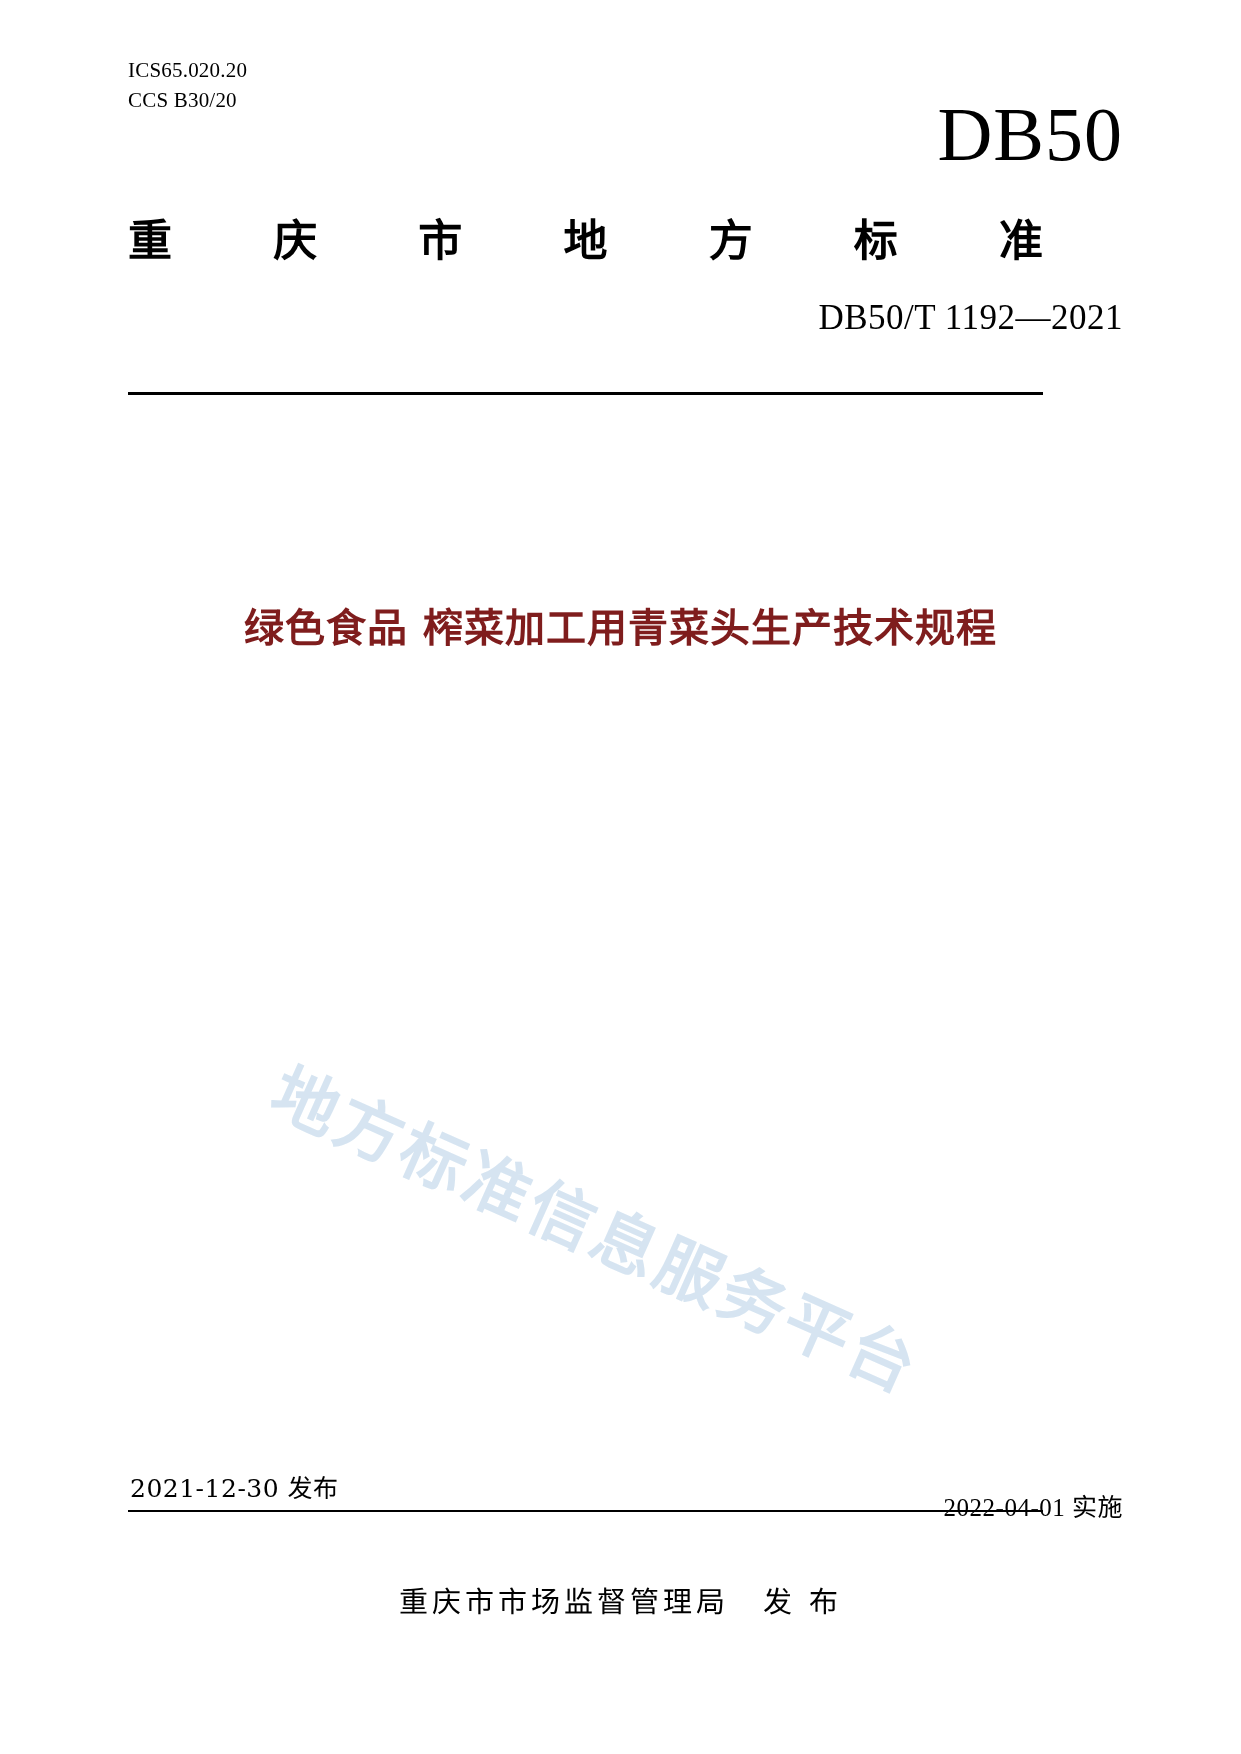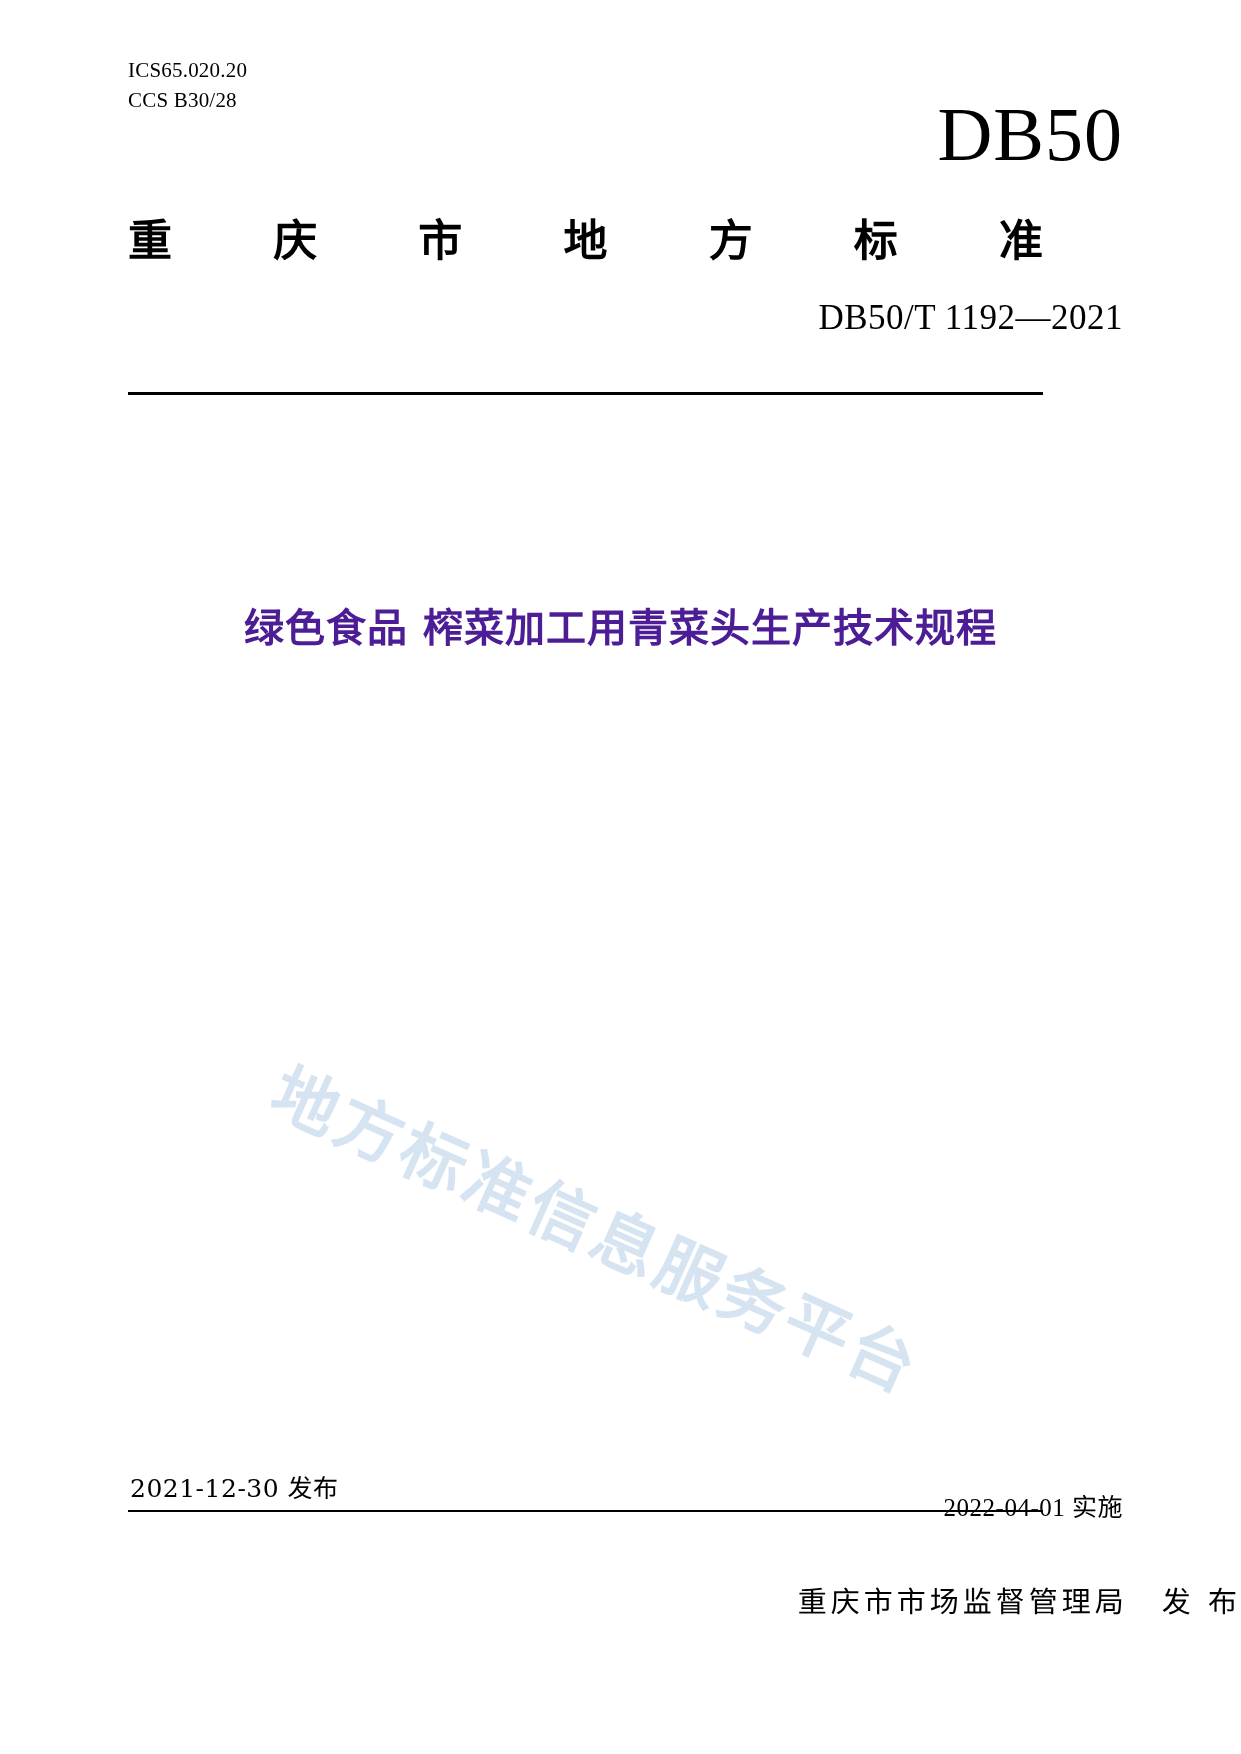--- a/index.html
+++ b/index.html
@@ -76,21 +76,21 @@
   .doc-title {
     position: absolute;
     left: 0;
     right: 0;
     top: 596px;
     text-align: center;
     font-family: "DejaVu Serif", serif;
     font-weight: bold;
     font-size: 40px;
     letter-spacing: 1px;
-    color: #4c1d95;
+    color: #7f1d1d;
   }
 
   
   .watermark {
     position: absolute;
     left: 250px;
     top: 905px;
     width: 700px;
     height: 420px;
     pointer-events: none;
@@ -134,38 +134,38 @@
     font-family: Liberation Serif, serif;
     font-size: 25px;
     letter-spacing: 0.5px;
     margin-top: 19px;
   }
   .issuer {
     position: absolute;
     left: 0;
     right: 0;
     top: 1578px;
-    text-align: right;
+    text-align: center;
     font-family: "DejaVu Serif", serif;
     font-size: 29px;
     letter-spacing: 4px;
   }
   .issuer .pub {
     margin-left: 34px;
     letter-spacing: 4px;
   }
 </style>
 </head>
 <body>
 
 <div class="page">
 
   <div class="ics-block">
     <div>ICS65.020.20</div>
-    <div>CCS B30/28</div>
+    <div>CCS B30/20</div>
   </div>
 
   <div class="db50-logo">DB50</div>
 
   <div class="std-title-cn">
     <span>重</span>
     <span>庆</span>
     <span>市</span>
     <span>地</span>
     <span>方</span>

